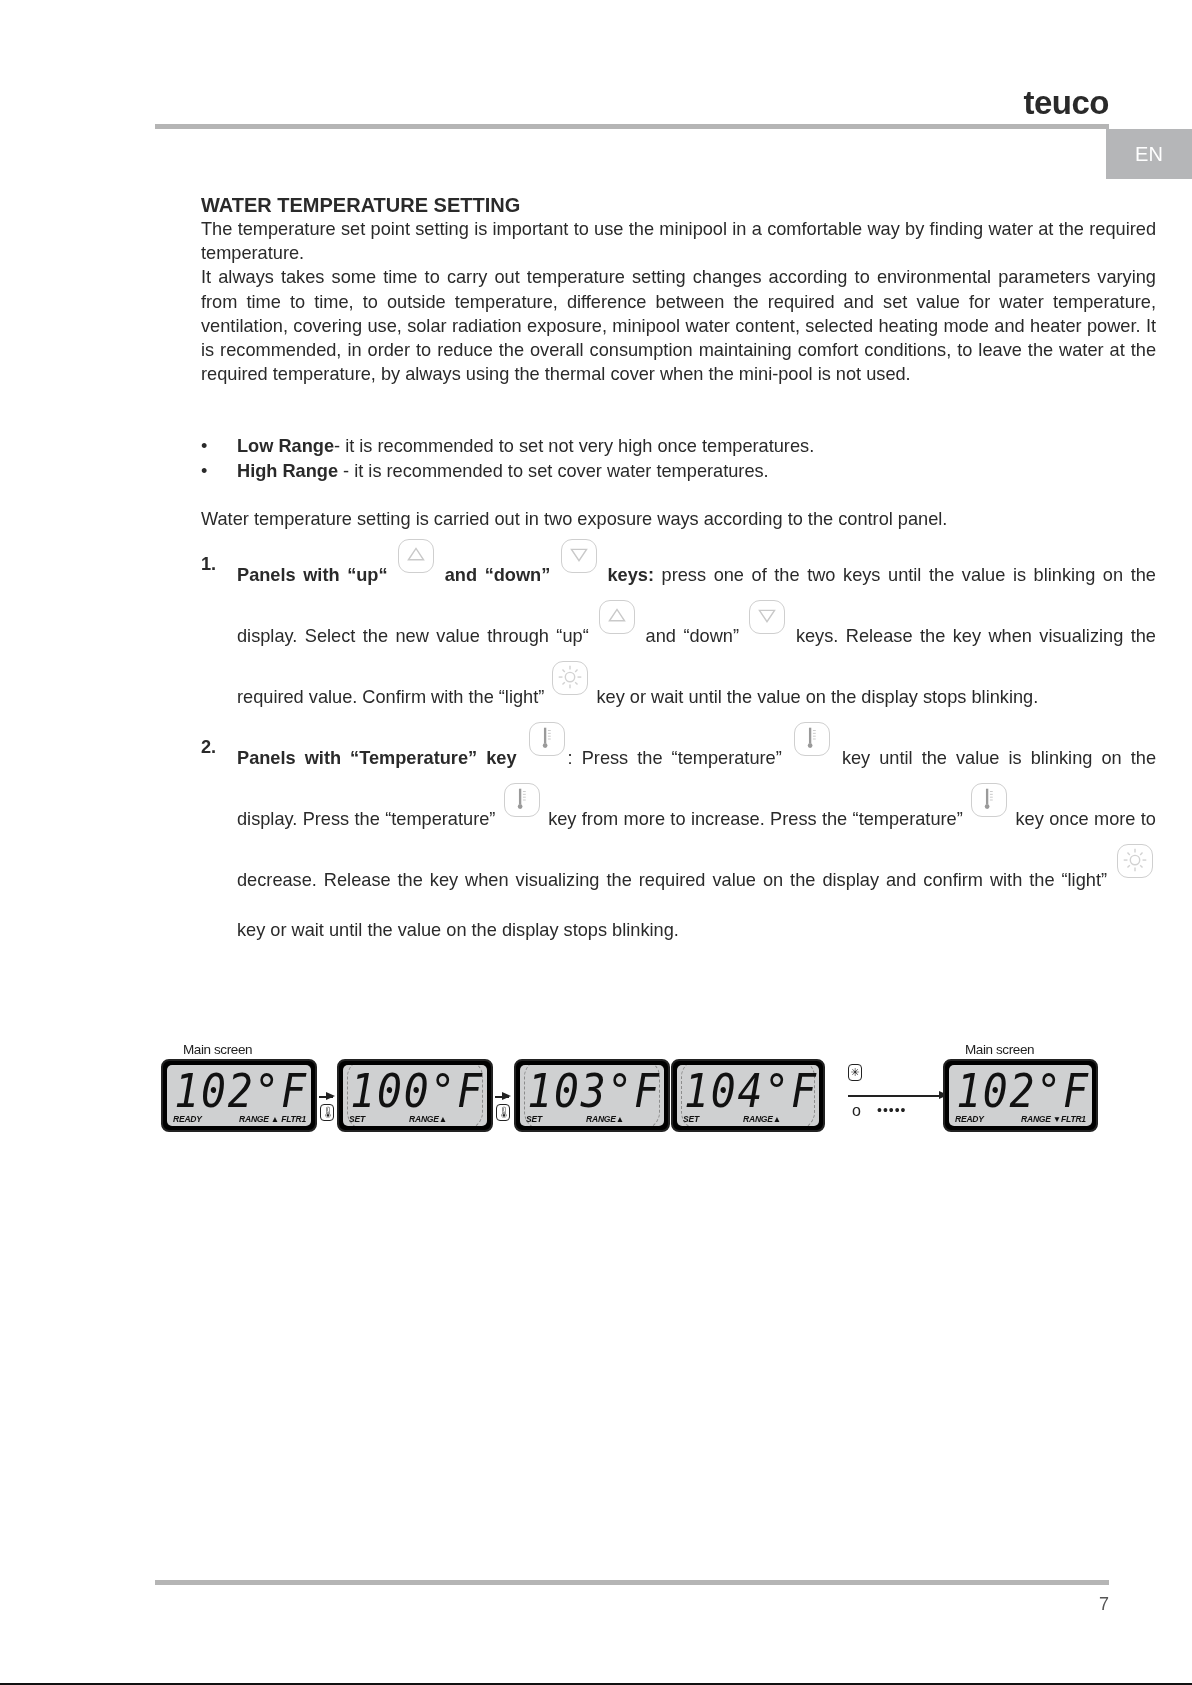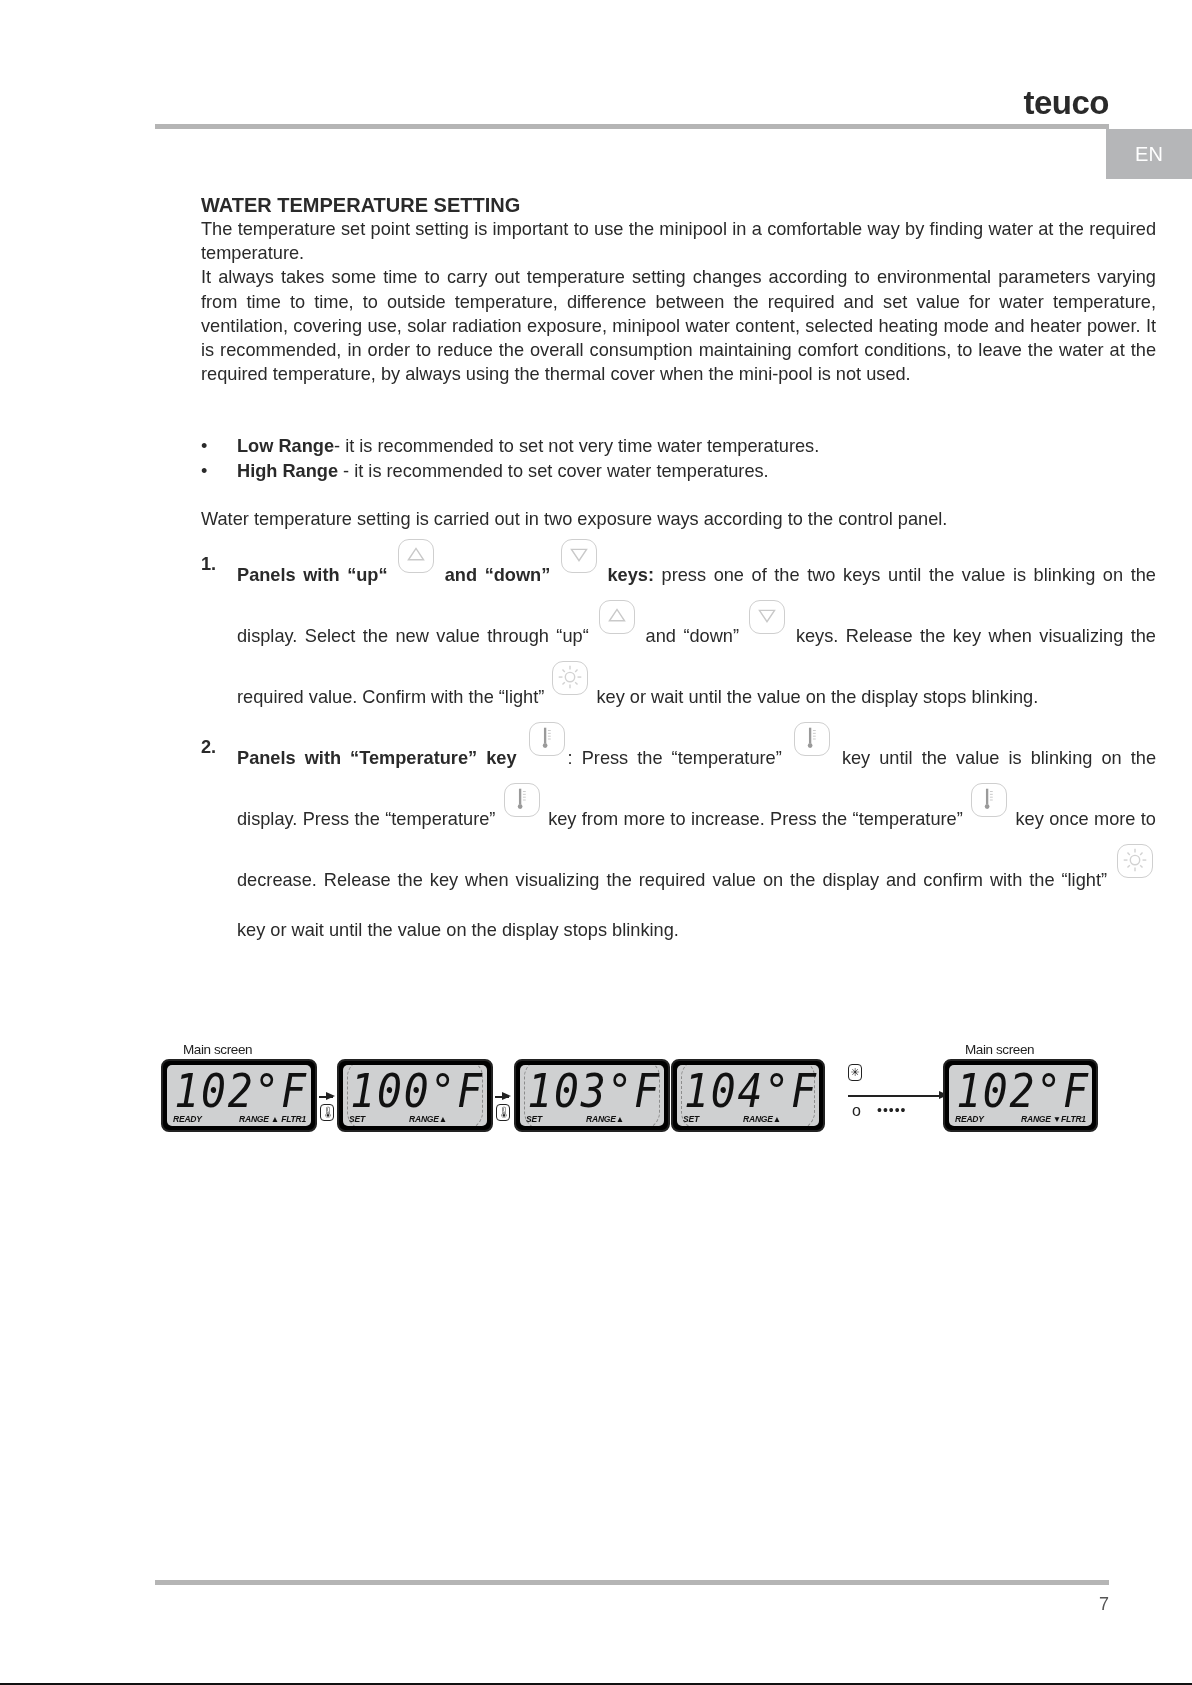--- a/index.html
+++ b/index.html
@@ -51,21 +51,21 @@
 <div class="lang-tab">EN</div>
 
 <div class="content">
   <div class="title">WATER TEMPERATURE SETTING</div>
   <p class="para">The temperature set point setting is important to use the minipool in a comfortable way by finding water at the required temperature.</p>
   <p class="para">It always takes some time to carry out temperature setting changes according to environmental parameters varying from time to time, to outside temperature, difference between the required and set value for water temperature, ventilation, covering use, solar radiation exposure, minipool water content, selected heating mode and heater power. It is recommended, in order to reduce the overall consumption maintaining comfort conditions, to leave the water at the required temperature, by always using the thermal cover when the mini-pool is not used.</p>
 
   <div class="gap-lg"></div>
 
   <ul class="bullets">
-    <li><span class="bold">Low Range</span><span>- it is recommended to set not very time water temperatures.</span></li>
+    <li><span class="bold">Low Range</span><span>- it is recommended to set not very high once temperatures.</span></li>
     <li><span class="bold">High Range</span><span> - it is recommended to set cover water temperatures.</span></li>
   </ul>
 
   <div class="gap-md"></div>
   <p>Water temperature setting is carried out in two exposure ways according to the control panel.</p>
 
   <div class="steps">
 
     <div class="step">
       <span class="num">1.</span>

